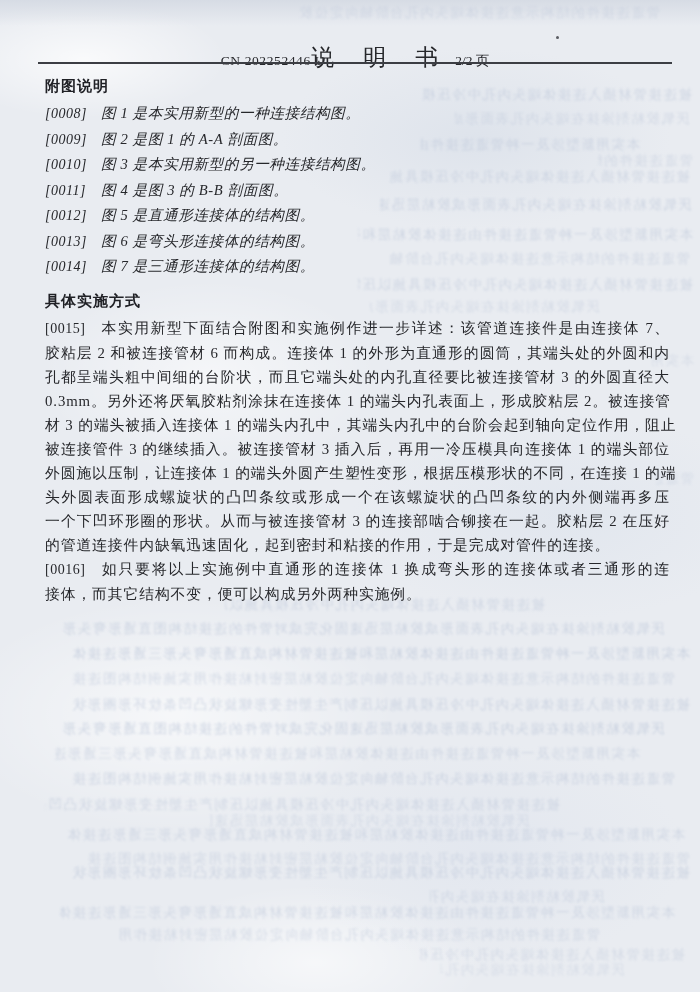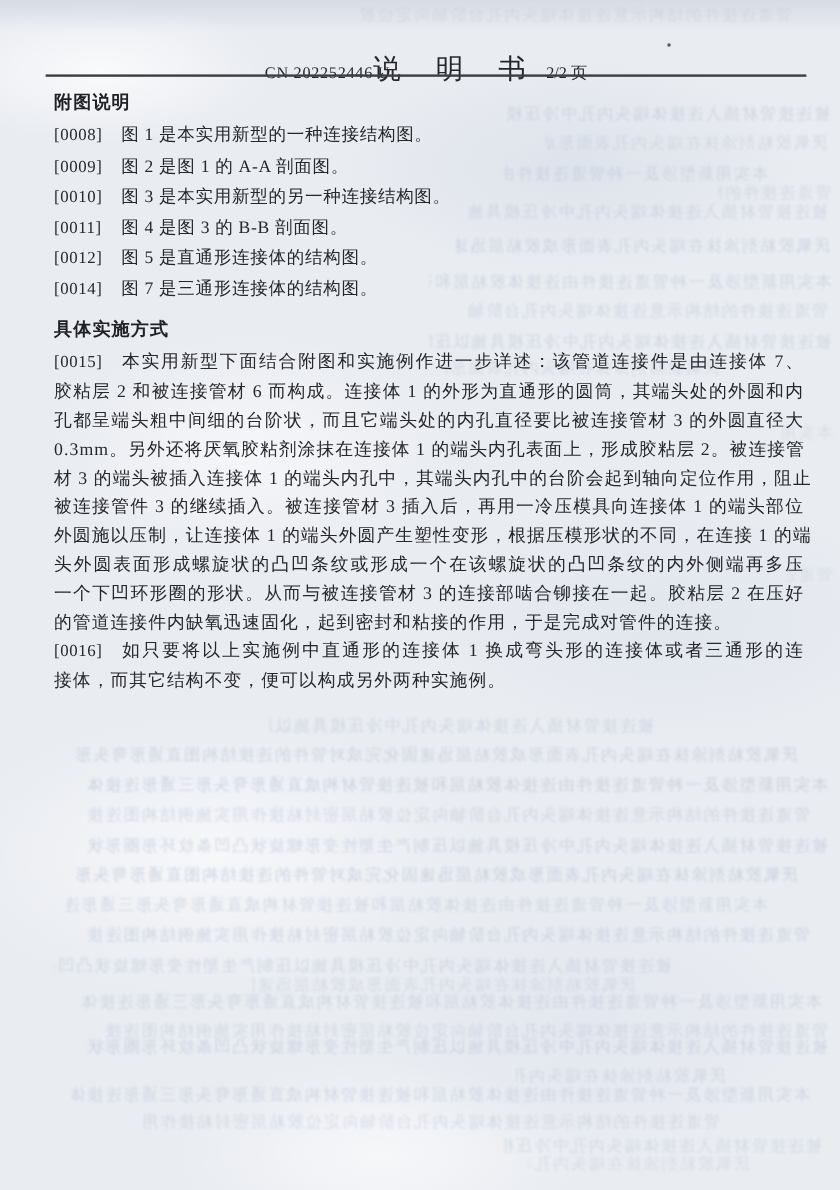--- a/index.html
+++ b/index.html
@@ -36,21 +36,21 @@
   }
   .speck{position:absolute;top:36px;left:556px;width:3px;height:3px;border-radius:50%;
     background:#5a5c62;z-index:3;}
   
   .content{position:absolute;top:76px;left:45px;right:30px;z-index:2;}
   .sec-heading{
     font-family:Liberation Sans, sans-serif;
     font-size:15px;font-weight:bold;color:#202126;
     margin:0 0 5px 0;line-height:20px;letter-spacing:1px;
   }
-  .fig-item{line-height:25.5px;font-size:14.6px;white-space:nowrap;}
+  .fig-item{line-height:25.5px;font-size:14.6px;white-space:nowrap;font-style:italic;}
   .pnum{display:inline-block;width:56px;font-size:14px;letter-spacing:.5px;}
   .fig-text{letter-spacing:.6px;}
   .sec2-heading{margin-top:11px;}
   .para{margin-top:4px;}
   .pline{line-height:24px;font-size:14.8px;letter-spacing:.9px;
     text-align:justify;text-align-last:justify;white-space:nowrap;}
   .pline.last{text-align-last:left;}
   .pline .pnum{letter-spacing:.5px;}
   
   .bleed{position:absolute;inset:0;z-index:1;}
@@ -123,20 +123,23 @@
     <div class="fig-item">
       <span class="pnum">[0010]</span><span class="fig-text">图 3 是本实用新型的另一种连接结构图。</span>
     </div>
     <div class="fig-item">
       <span class="pnum">[0011]</span><span class="fig-text">图 4 是图 3 的 B-B 剖面图。</span>
     </div>
     <div class="fig-item">
       <span class="pnum">[0012]</span><span class="fig-text">图 5 是直通形连接体的结构图。</span>
     </div>
     <div class="fig-item">
+      <span class="pnum">[0013]</span><span class="fig-text">图 6 是弯头形连接体的结构图。</span>
+    </div>
+    <div class="fig-item">
       <span class="pnum">[0014]</span><span class="fig-text">图 7 是三通形连接体的结构图。</span>
     </div>
 
     <div class="sec-heading sec2-heading">具体实施方式</div>
 
     <div class="para">
       <div class="pline">
         <span class="pnum">[0015]</span><span>本实用新型下面结合附图和实施例作进一步详述：该管道连接件是由连接体 7、</span>
       </div>
       <div class="pline">胶粘层 2 和被连接管材 6 而构成。连接体 1 的外形为直通形的圆筒，其端头处的外圆和内</div>

